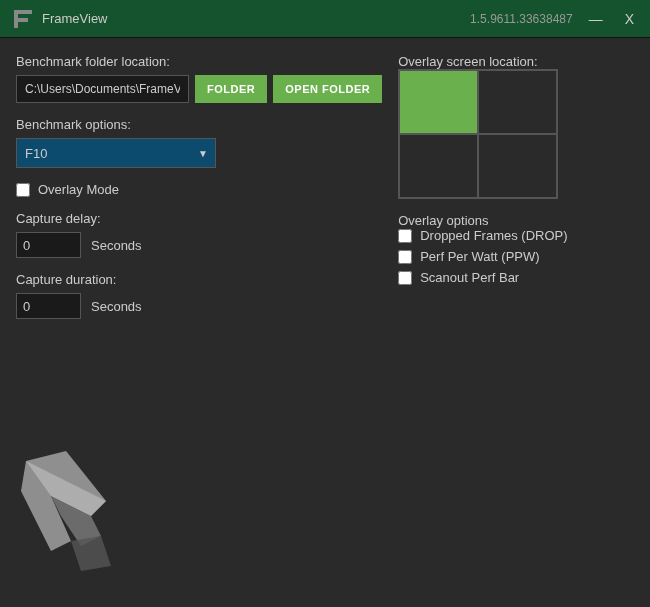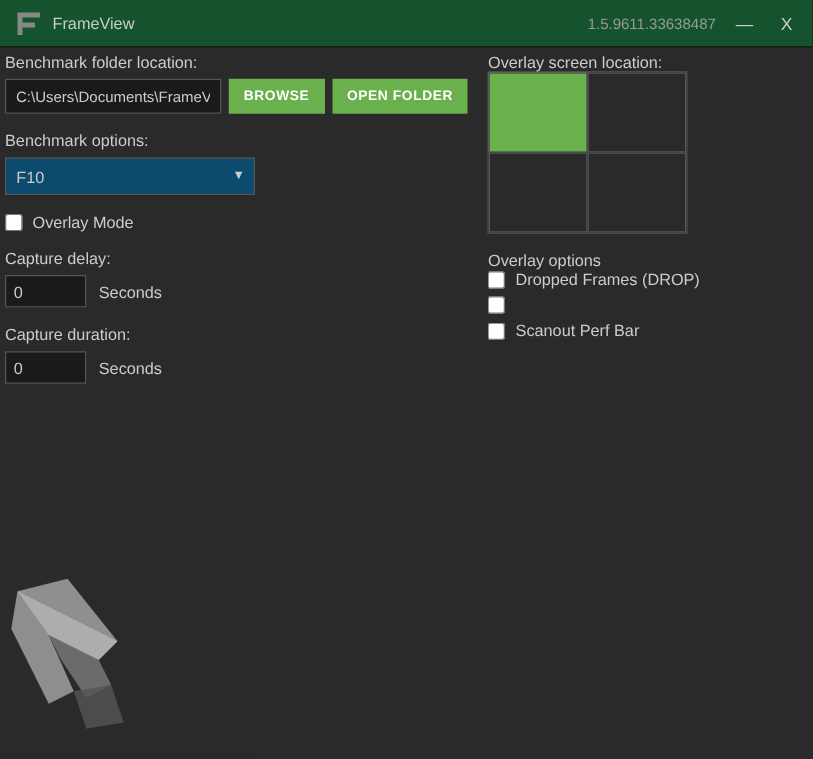--- a/index.html
+++ b/index.html
@@ -51,21 +51,21 @@
       color: #ccc;
       font-size: 14px;
       background: none;
       border: none;
       padding: 2px 4px;
     }
 
     .main-content {
       display: flex;
       height: calc(607px - 38px);
-      padding: 4px;
+      padding: 16px;
       gap: 16px;
     }
     .left-panel {
       flex: 0 0 340px;
       display: flex;
       flex-direction: column;
       gap: 14px;
     }
     .right-panel {
       flex: 1;
@@ -267,21 +267,21 @@
 </div>
 
 <div class="main-content">
 
   <div class="left-panel">
 
     <div>
       <span class="label">Benchmark folder location:</span>
       <div class="folder-row">
         <input class="folder-input" type="text" value="C:\Users\Documents\FrameView" style="">
-        <button class="green-btn">BROWSE</button>
+        <button class="green-btn">FOLDER</button>
         <button class="green-btn">OPEN FOLDER</button>
       </div>
     </div>
 
     <div>
       <span class="label">Benchmark options:</span>
       <div class="select-wrapper">
         <select class="hotkey-select">
           <option>F10</option>
           <option>F9</option>
@@ -344,20 +344,21 @@
 
     <div>
       <span class="overlay-options-label">Overlay options</span>
 
       <div class="overlay-option-row">
         <input type="checkbox" id="opt0" style="">
         <label class="overlay-option-label" for="opt0">Dropped Frames (DROP)</label>
       </div>
       <div class="overlay-option-row">
         <input type="checkbox" id="opt1" style="">
+        <label class="overlay-option-label" for="opt1">Perf Per Watt (PPW)</label>
       </div>
       <div class="overlay-option-row">
         <input type="checkbox" id="opt2" style="">
         <label class="overlay-option-label" for="opt2">Scanout Perf Bar</label>
       </div>
     </div>
 
   </div>
 
 </div>

